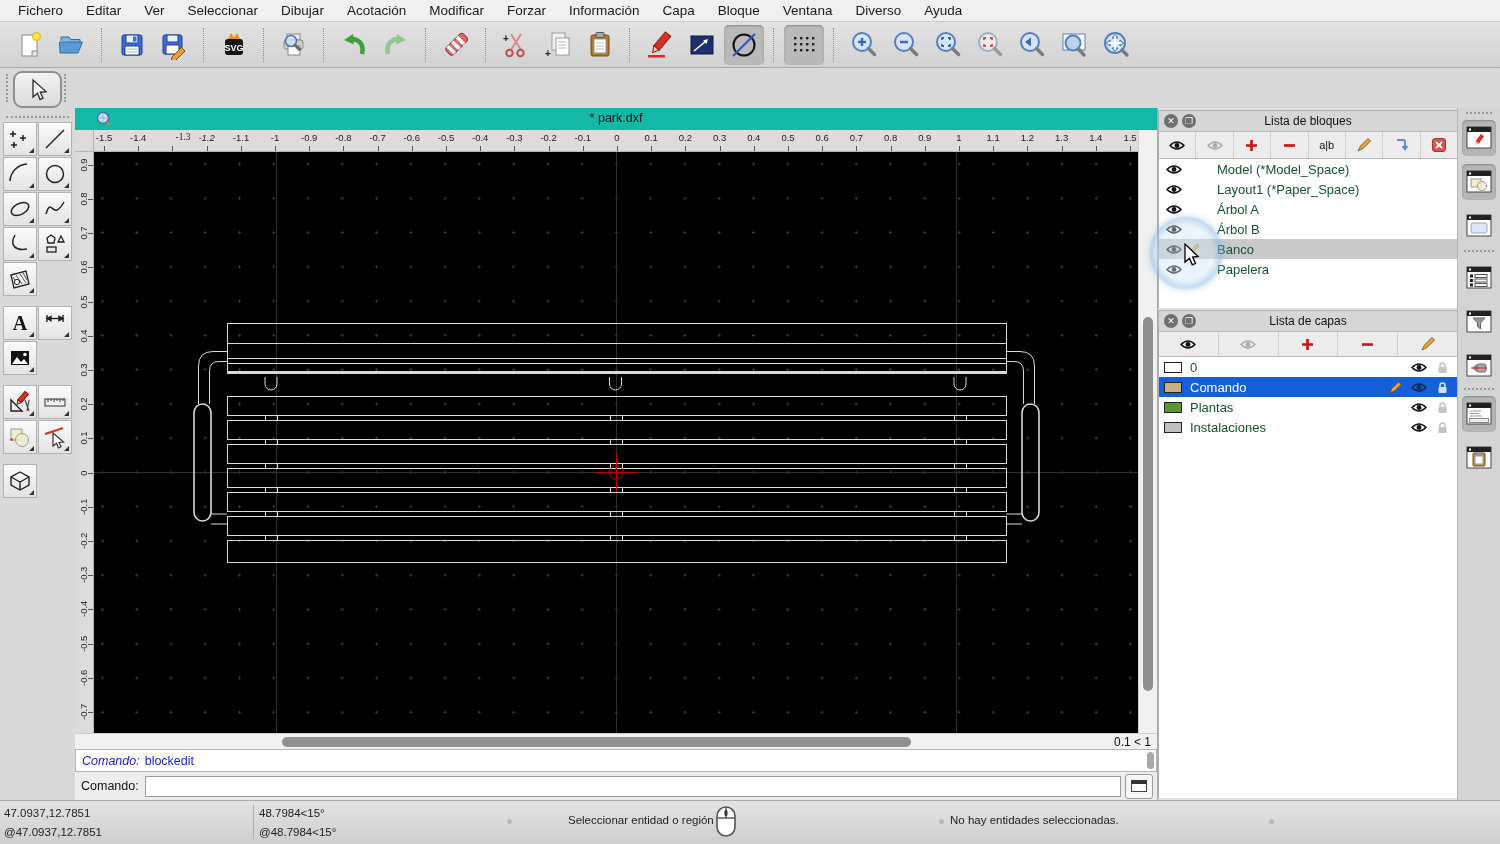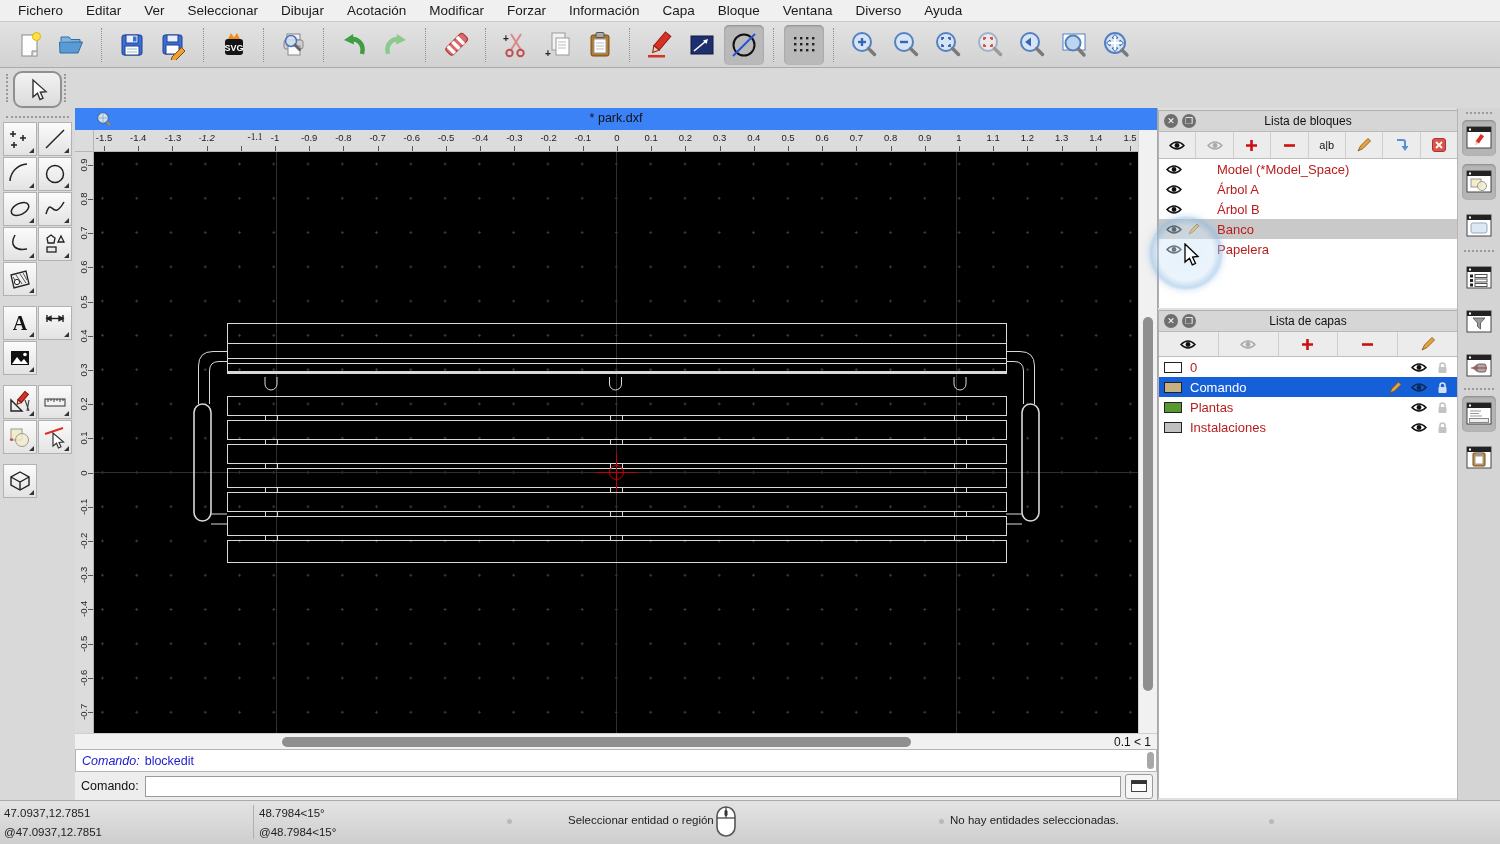--- a/index.html
+++ b/index.html
@@ -41,21 +41,21 @@
   .toolgrid{display:flex;flex-wrap:wrap;width:72px;margin-left:2px;}
   .lbtn{
     width:34px;height:34px;box-sizing:border-box;border:1px solid #b2b2b2;margin:0 0 1px 1px;
     background:linear-gradient(#fbfbfb,#e3e3e3);position:relative;
     display:flex;align-items:center;justify-content:center;
   }
   .lbtn::after{content:"";position:absolute;right:2px;bottom:2px;border-left:5px solid transparent;border-bottom:5px solid #333;}
   .lgap{width:72px;height:9px;}
   
   #center{position:absolute;left:75px;top:108px;width:1082px;height:692px;background:#d9d9d9;}
-  #mdi-titlebar{position:absolute;left:0;top:0;width:1082px;height:22px;background:#3b82f6;border-bottom:1px solid #bdbdbd;}
+  #mdi-titlebar{position:absolute;left:0;top:0;width:1082px;height:22px;background:#14b8a6;border-bottom:1px solid #bdbdbd;}
   #mdi-title{position:absolute;left:0;top:3px;width:1082px;text-align:center;font-size:12.5px;color:#111;}
   #mdi-icon{position:absolute;left:21px;top:3px;}
   
   #ruler-corner{position:absolute;left:0;top:22px;width:19px;height:22px;background:#dcdcdc;border-right:1px solid #b5b5b5;border-bottom:1px solid #b5b5b5;box-sizing:border-box;}
   #h-ruler{position:absolute;left:19px;top:22px;width:1044px;height:22px;background:#dcdcdc;border-bottom:1px solid #b5b5b5;box-sizing:border-box;overflow:hidden;}
   .hlab{position:absolute;top:2px;transform:translateX(-50%);font-size:9.5px;color:#222;}
   .htick{position:absolute;bottom:0;width:1px;height:5px;background:#555;}
   #v-ruler{position:absolute;left:0;top:44px;width:19px;height:581px;background:#dcdcdc;border-right:1px solid #b5b5b5;box-sizing:border-box;overflow:hidden;}
   .vlab{position:absolute;left:0;width:16px;text-align:center;font-size:9.5px;color:#222;transform:translateY(-50%) rotate(-90deg);}
   .vtick{position:absolute;right:0;width:5px;height:1px;background:#555;}
@@ -83,21 +83,21 @@
   
   #right-panels{position:absolute;left:1157px;top:108px;width:300px;height:692px;background:#e0e0e0;border-left:1px solid #a8a8a8;box-sizing:border-box;}
   .panel{position:absolute;left:0;width:300px;background:#e8e8e8;border:1px solid #b0b0b0;box-sizing:border-box;}
   .ptitle{height:20px;background:#d6d6d6;border-bottom:1px solid #b9b9b9;position:relative;text-align:center;font-size:12px;color:#111;line-height:20px;}
   .pclose,.pfloat{position:absolute;top:3px;width:14px;height:14px;border-radius:50%;background:#6e6e6e;color:#fff;font-size:9px;line-height:14px;text-align:center;}
   .pclose{left:5px}.pfloat{left:23px}
   .ptools{display:flex;background:#ececec;border-bottom:1px solid #bdbdbd;}
   .ptb{flex:1;display:flex;align-items:center;justify-content:center;border-right:1px solid #cfcfcf;font-size:11px;color:#111;text-align:right;}
   .ptb:last-child{border-right:none}
   .plist{background:#fff;position:relative;}
-  .prow{height:20px;display:flex;align-items:center;font-size:13px;color:#b91c1c;}
+  .prow{height:20px;display:flex;align-items:center;font-size:13px;color:#14532d;}
   .prow .eye{width:16px;margin-left:7px;}
   .prow .pname{margin-left:8px;}
   .brow .pname{position:absolute;left:50px;}
   .brow{position:relative;}
   .brow.sel{background:#c9c9c9;}
   .lrow.sel{background:#1560d8;color:#fff;}
   .lrow .swatch{width:18px;height:11px;border:1px solid #222;margin-left:5px;box-sizing:border-box;}
   .lrow .rt{position:absolute;right:8px;display:flex;gap:9px;align-items:center;}
   .lrow{position:relative;}
   
@@ -479,25 +479,25 @@
       </span>
     <div id="mdi-title">* park.dxf</div>
   </div>
 
   <div id="ruler-corner"></div>
   <div id="h-ruler">
       <span class="hlab" style="left: 10px; text-align: center;">-1.5</span>
       <i class="htick" style="left: 10px;"></i>
       <span class="hlab" style="left: 44.2px;">-1.4</span>
       <i class="htick" style="left: 44.2px;"></i>
-      <span class="hlab" style="left: 79px;">-1.3</span>
+      <span class="hlab" style="left: 89px; font-family: Liberation Serif, serif;">-1.3</span>
       <i class="htick" style="left: 78.4px;"></i>
       <span class="hlab" style="left: 112.6px; font-style: italic;">-1.2</span>
       <i class="htick" style="left: 112.6px;"></i>
-      <span class="hlab" style="left: 161px; font-family: Liberation Serif, serif;">-1.1</span>
+      <span class="hlab" style="left: 147px;">-1.1</span>
       <i class="htick" style="left: 146.8px;"></i>
       <span class="hlab" style="left: 181px;">-1</span>
       <i class="htick" style="left: 181px;"></i>
       <span class="hlab" style="left: 215.2px;">-0.9</span>
       <i class="htick" style="left: 215.2px;"></i>
       <span class="hlab" style="left: 249.4px;">-0.8</span>
       <i class="htick" style="left: 249.4px;"></i>
       <span class="hlab" style="left: 283.6px;">-0.7</span>
       <i class="htick" style="left: 283.6px;"></i>
       <span class="hlab" style="left: 317.8px;">-0.6</span>
@@ -721,20 +721,29 @@
           </span>
           <span class="pname">Model (*Model_Space)</span>
         </div>
       <div class="prow brow">
           <span class="eye">
             <svg width="16" height="11">
               <path d="M1 5.5 Q8 -1.5 15 5.5 Q8 12.5 1 5.5 Z" fill="none" stroke="#111" stroke-width="1.5"></path>
               <circle cx="8" cy="5.5" r="2.4" fill="#111"></circle>
             </svg>
           </span>
+          <span class="pname">Layout1 (*Paper_Space)</span>
+        </div>
+      <div class="prow brow">
+          <span class="eye">
+            <svg width="16" height="11">
+              <path d="M1 5.5 Q8 -1.5 15 5.5 Q8 12.5 1 5.5 Z" fill="none" stroke="#111" stroke-width="1.5"></path>
+              <circle cx="8" cy="5.5" r="2.4" fill="#111"></circle>
+            </svg>
+          </span>
           <span class="pname">Árbol A</span>
         </div>
       <div class="prow brow">
           <span class="eye">
             <svg width="16" height="11">
               <path d="M1 5.5 Q8 -1.5 15 5.5 Q8 12.5 1 5.5 Z" fill="none" stroke="#111" stroke-width="1.5"></path>
               <circle cx="8" cy="5.5" r="2.4" fill="#111"></circle>
             </svg>
           </span>
           <span class="pname">Árbol B</span>

